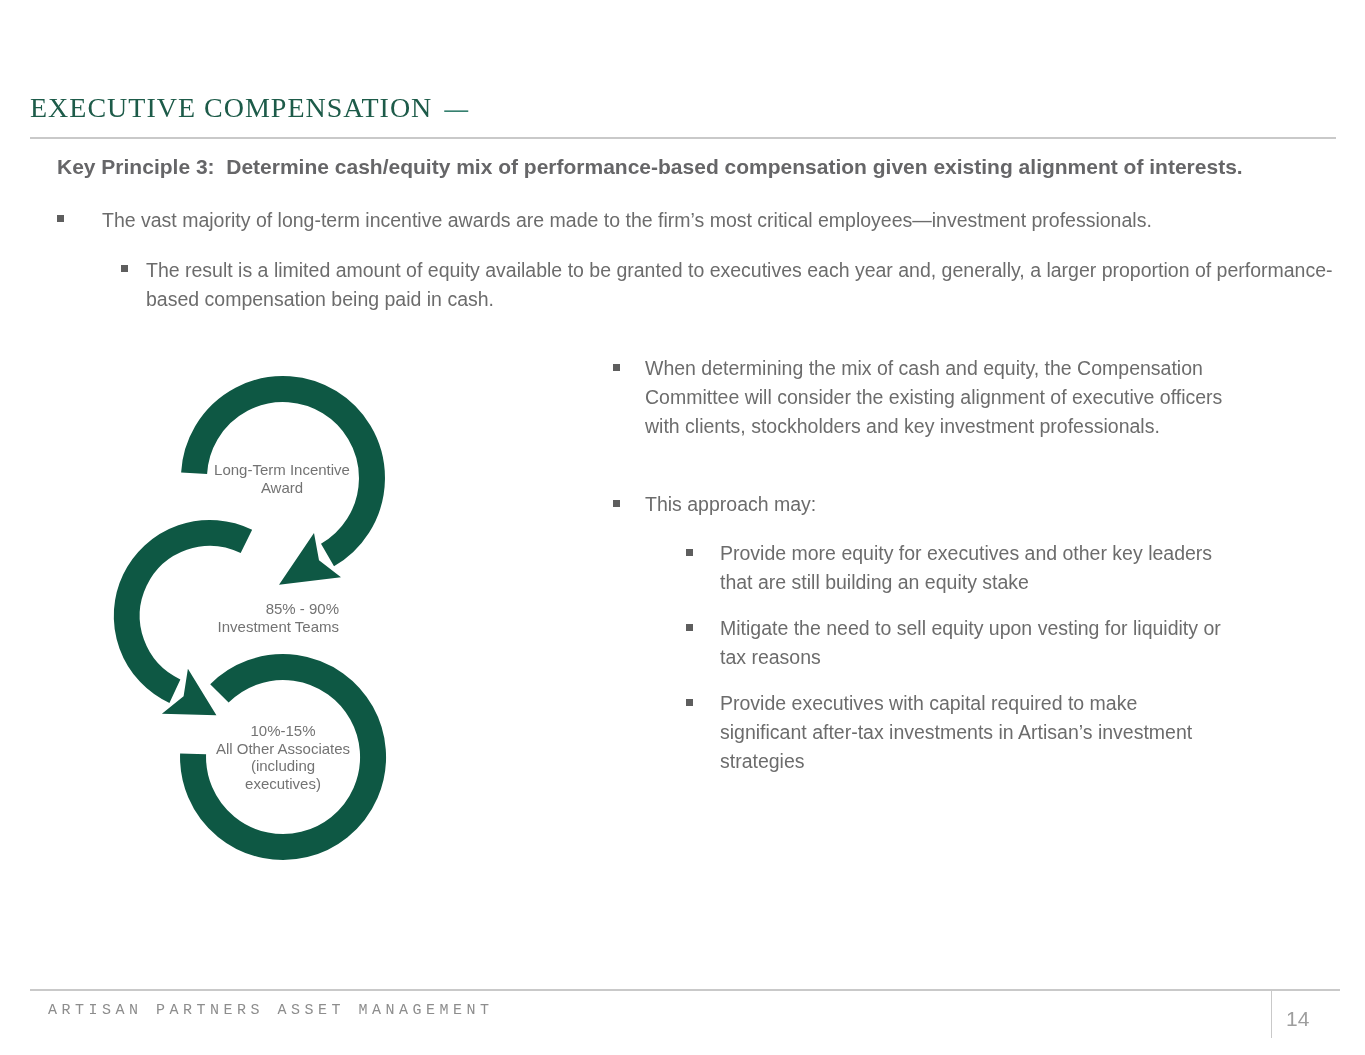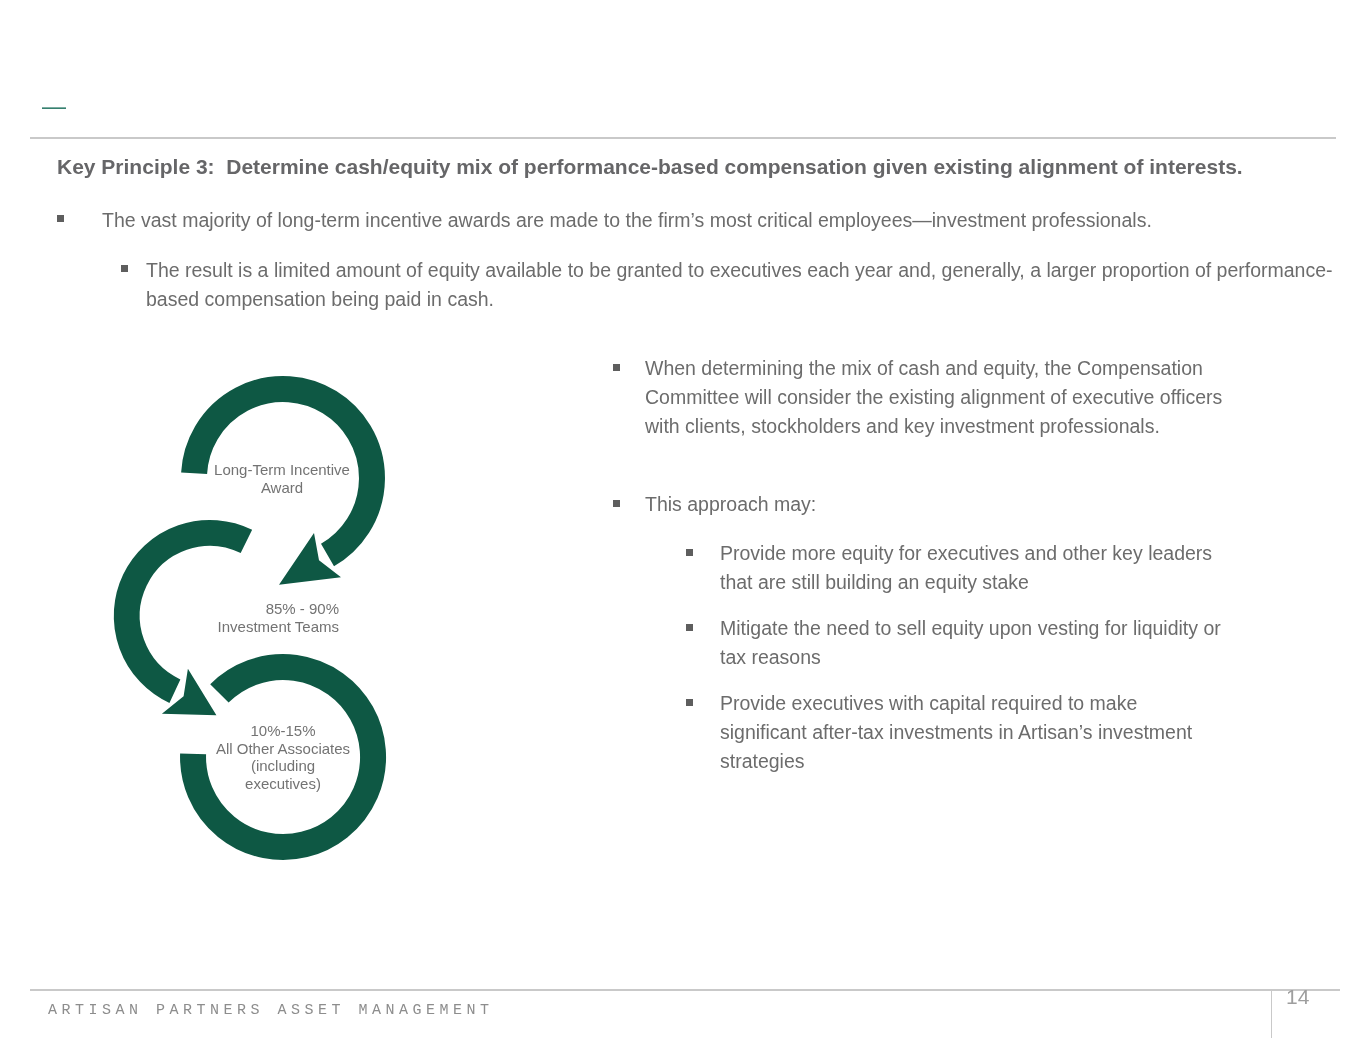--- a/index.html
+++ b/index.html
@@ -36,26 +36,27 @@
   }
   .node-label .pct{}
 
   
   .rule-bottom{position:absolute;left:30px;top:989px;width:1310px;height:2px;background:var(--rule_gray);}
   .footer-company{
     position:absolute;left:30px;top:1002px;
     font-family:Liberation Mono, monospace;font-size:15px;letter-spacing:4.5px;color:#8d8d8d;white-space:nowrap;margin-left:18px;
   }
   .page-sep{position:absolute;left:1271px;top:991px;width:1px;height:47px;background:var(--rule_gray);}
-  .page-num{position:absolute;left:1286px;top:985px;font-size:21px;color:#9e9e9e;font-weight:400;}
+  .page-num{position:absolute;left:1286px;top:1007px;font-size:21px;color:#9e9e9e;font-weight:400;}
 </style>
 </head>
 <body>
 
 <div class="title-row">
+  <span class="title-main">EXECUTIVE COMPENSATION</span>
   <span class="title-dash">—</span>
 </div>
 <div class="rule-top"></div>
 
 <div class="key-principle">Key Principle 3:  Determine cash/equity mix of performance-based compensation given existing alignment of interests.</div>
 
 <div class="marker" style="left:57px;top:215px;"></div>
 <div class="abs body-text" style="left:102px;top:206px;width:1235px;">The vast majority of long-term incentive awards are made to the firm’s most critical employees—investment professionals.</div>
 
 <div class="marker" style="left:121px;top:265px;"></div>

